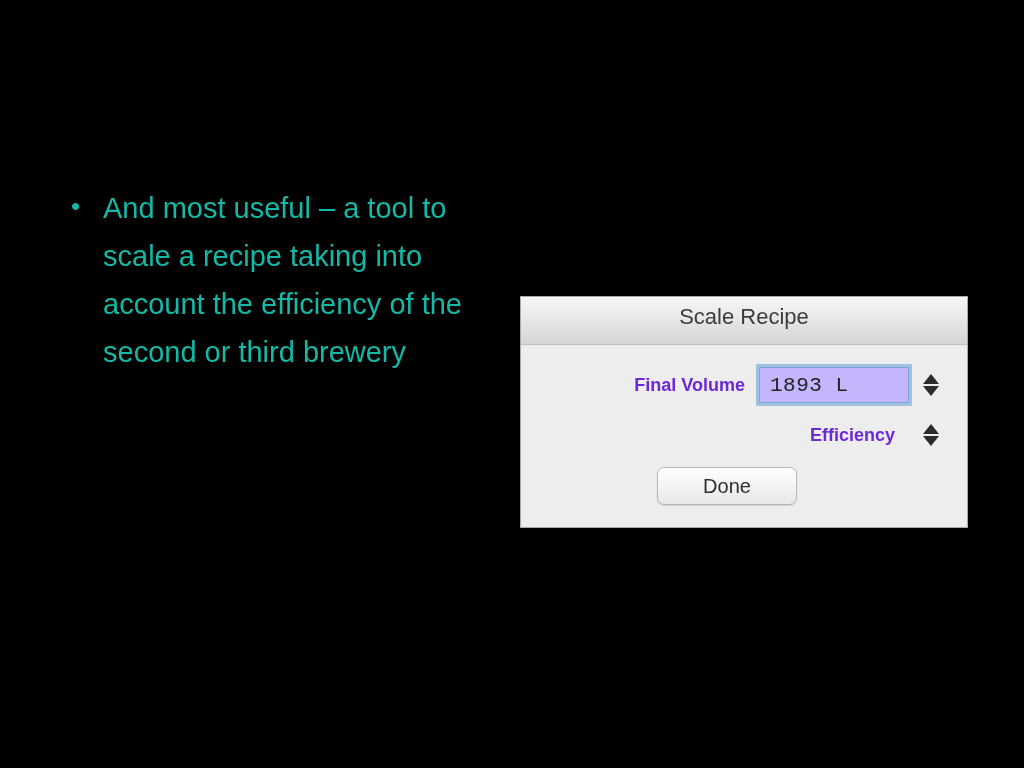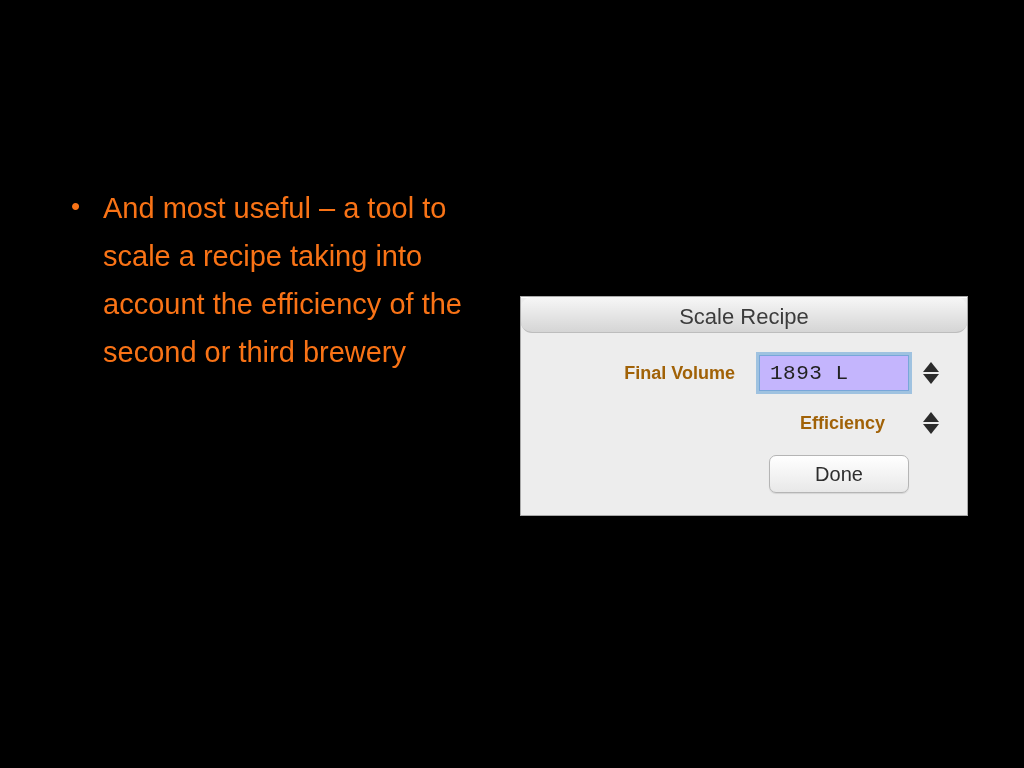--- a/index.html
+++ b/index.html
@@ -9,21 +9,21 @@
     font-family: "Helvetica Neue", Helvetica, Arial, sans-serif;
     position: relative;
     overflow: hidden;
   }
 
   .slide-text {
     position: absolute;
     left: 65px;
     top: 185px;
     width: 450px;
-    color: #f97316;
+    color: #14b8a6;
   }
   .slide-text ul { list-style: none; }
   .slide-text li {
     font-size: 29px;
     line-height: 1.65;
     font-weight: 400;
     position: relative;
     padding-left: 38px;
   }
   .slide-text li::before {
@@ -38,45 +38,44 @@
     position: absolute;
     left: 520px;
     top: 296px;
     width: 448px;
     background: #ededed;
     border: 1px solid #a9a9a9;
     box-shadow: 0 1px 0 #fff inset;
     font-family: "Lucida Grande", "Helvetica Neue", Arial, sans-serif;
   }
   .dialog-titlebar {
-    height: 36px;
+    height: 48px;
     background: linear-gradient(#f7f7f7, #d5d5d5);
     border-bottom: 1px solid #bdbdbd;
     text-align: center;
     line-height: 40px;
     font-size: 22px;
     color: #3c3c3c;
     font-weight: 400;
-    border-radius: 11px;
   }
   .dialog-body {
     padding: 22px 24px 22px 24px;
   }
   .form-row {
     display: flex;
     align-items: center;
     justify-content: flex-end;
     margin-bottom: 14px;
   }
   .form-row:last-of-type { margin-bottom: 20px; }
   .field-label {
     font-size: 18px;
     font-weight: 700;
-    color: #a16207;
-    margin-right: 24px;
+    color: #6d28d9;
+    margin-right: 14px;
     text-align: center;
   }
   .field-input {
     width: 150px;
     height: 36px;
     border: 1px solid #a6a6a6;
     background: #c4b5fd;
     font-family: "Courier New", monospace;
     font-size: 21px;
     padding: 0 10px;
@@ -101,21 +100,21 @@
   .stepper .tri-up, .stepper .tri-down {
     width: 0; height: 0;
     border-left: 8px solid transparent;
     border-right: 8px solid transparent;
   }
   .stepper .tri-up { border-bottom: 10px solid #2b2b2b; }
   .stepper .tri-down { border-top: 10px solid #2b2b2b; }
 
   .button-row {
     display: flex;
-    justify-content: flex-end;
+    justify-content: center;
     padding-right: 34px;
   }
   .done-button {
     width: 140px;
     height: 38px;
     background: linear-gradient(#ffffff, #e8e8e8);
     border: 1px solid #b5b5b5;
     border-radius: 7px;
     font-size: 20px;
     color: #2e2e2e;

